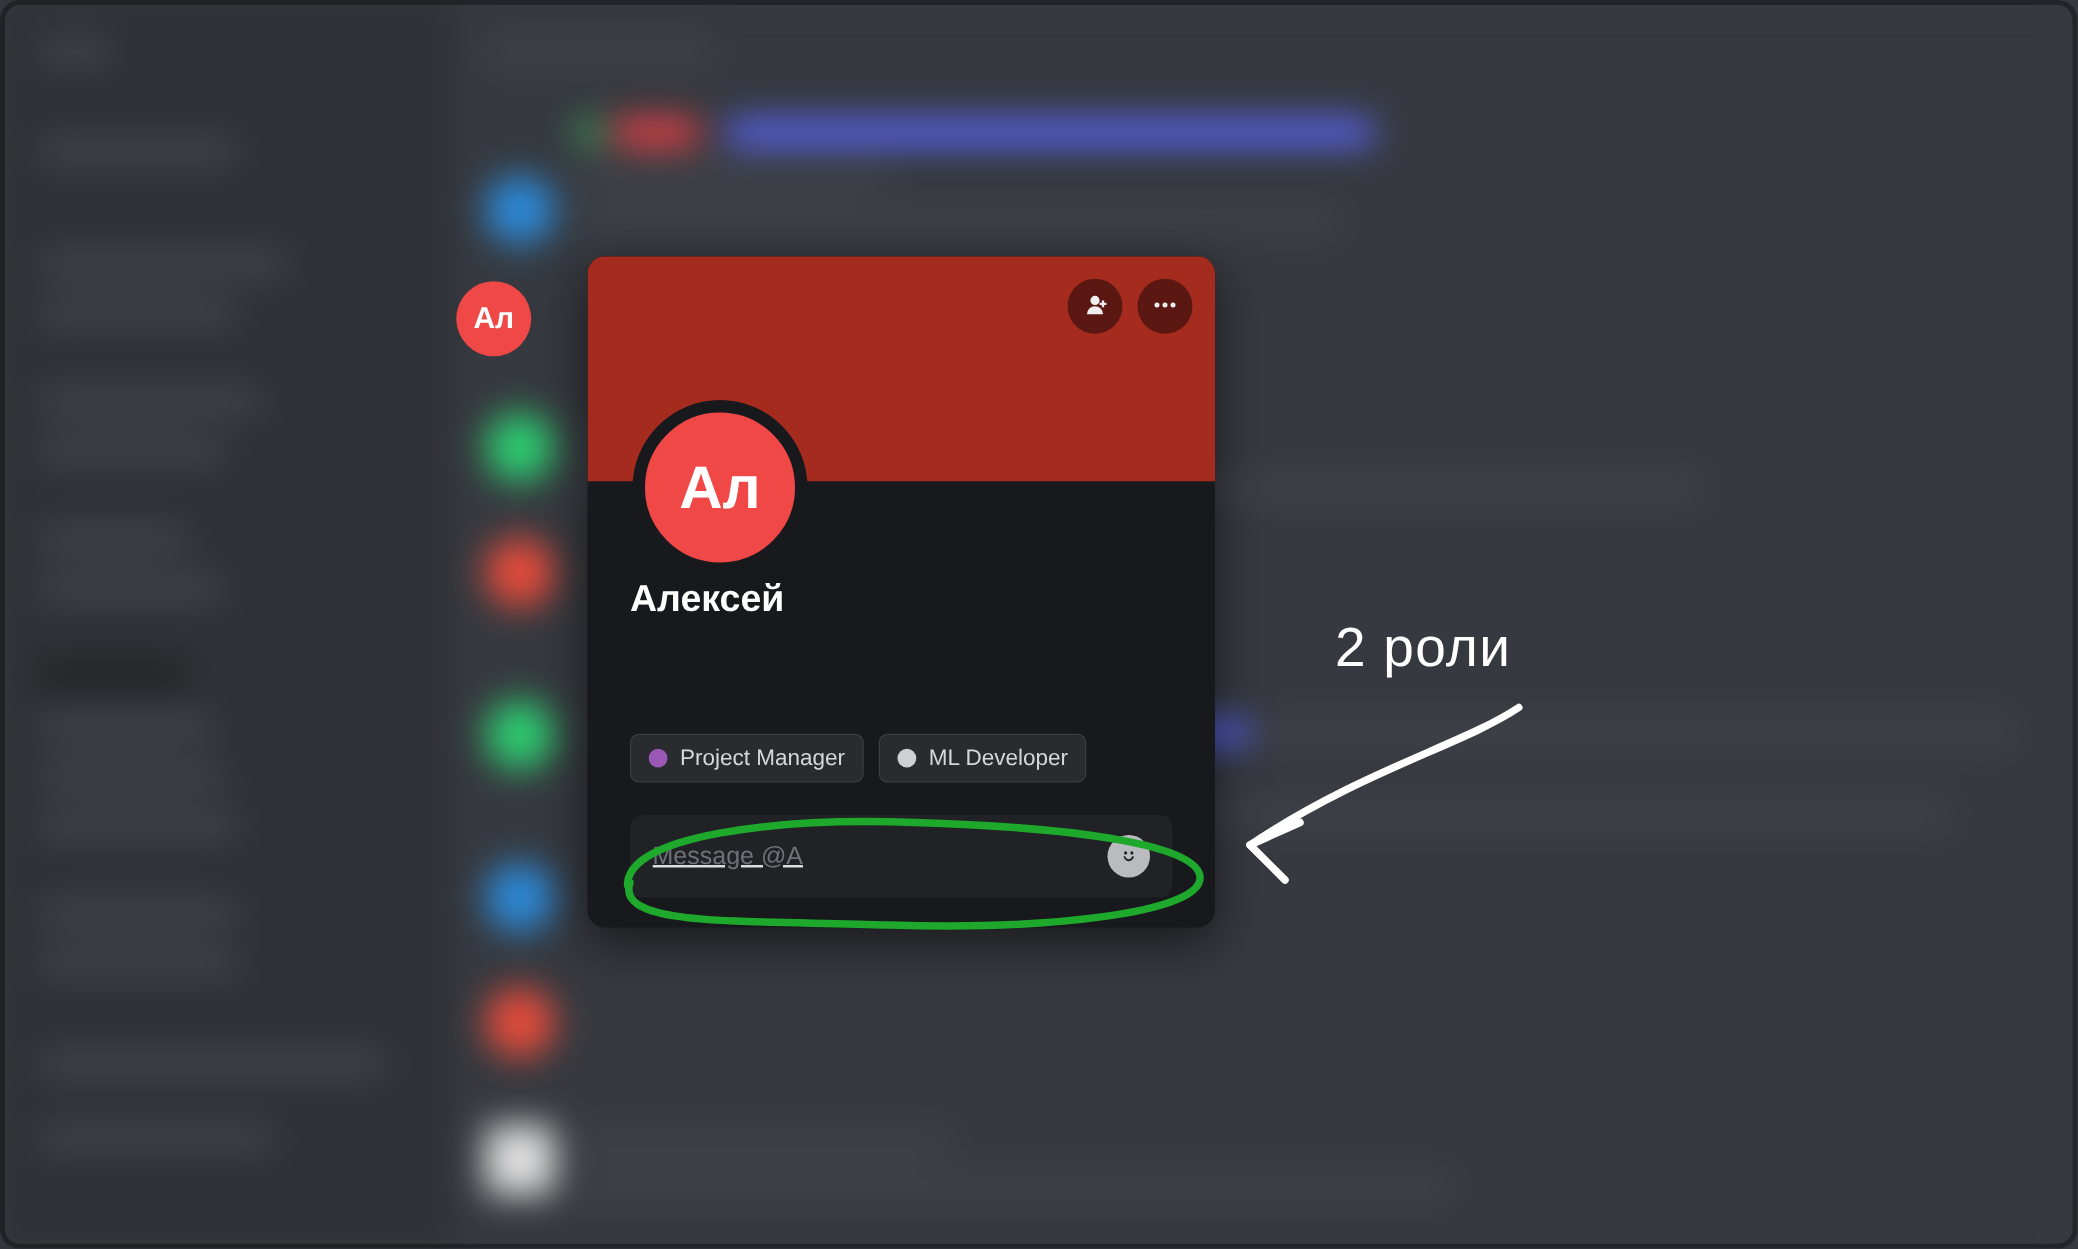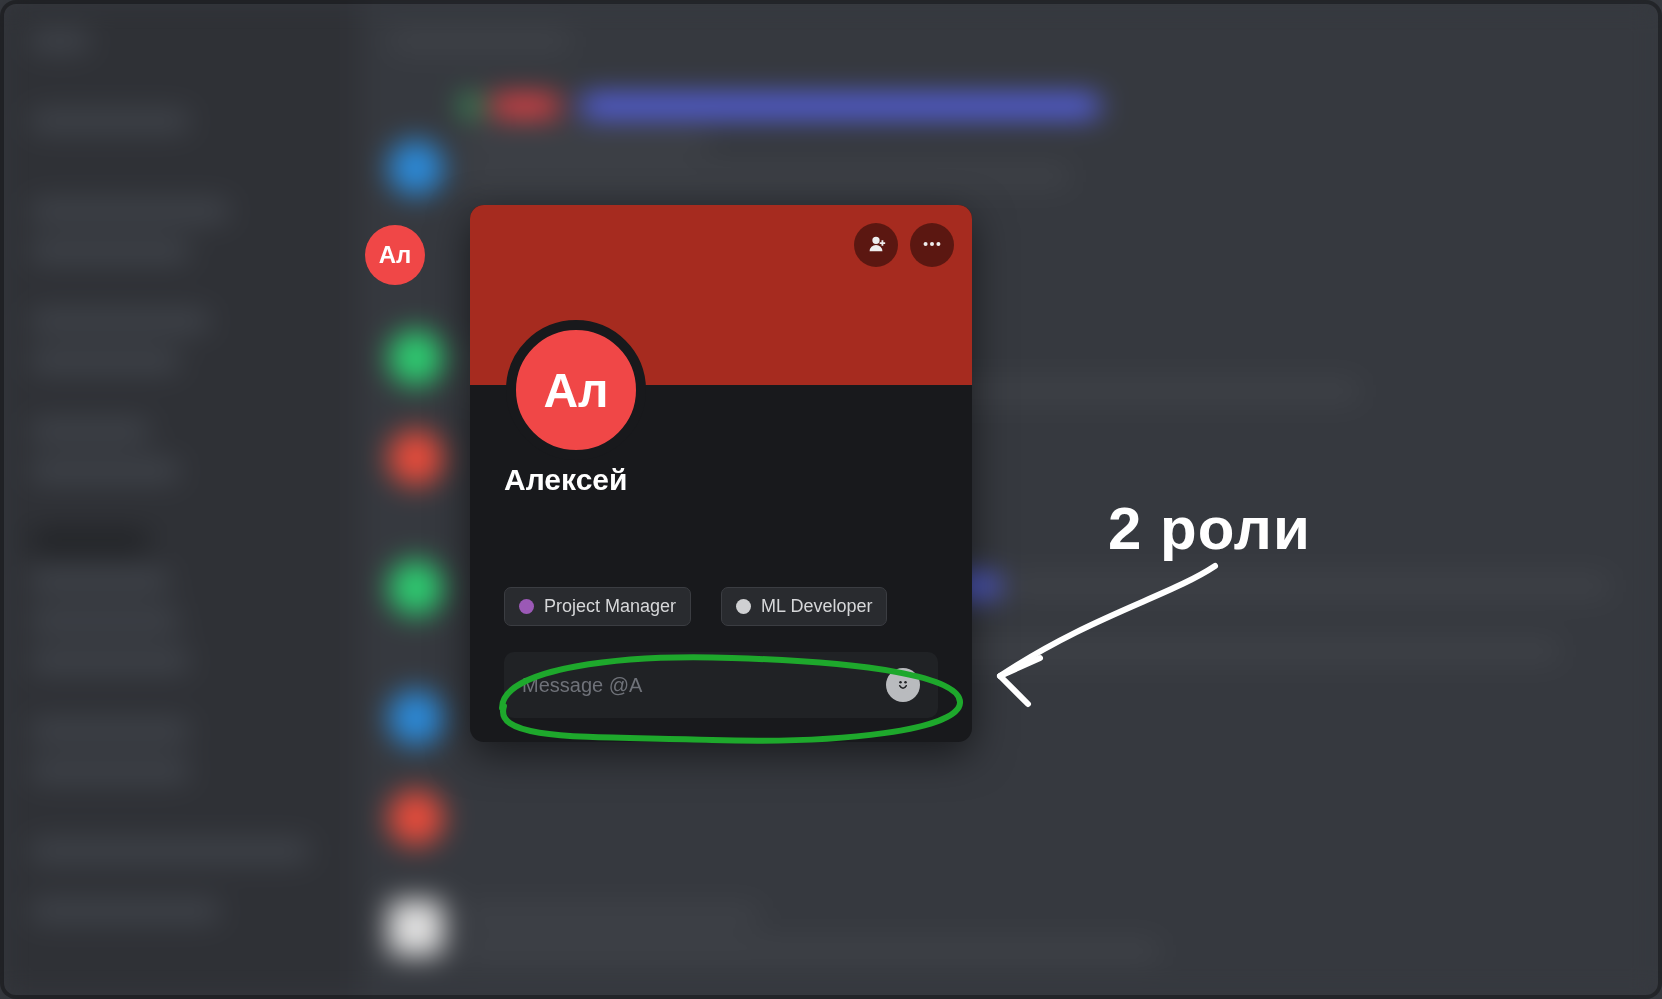--- a/index.html
+++ b/index.html
@@ -88,33 +88,33 @@
   }
   .username {
     font-size: 30px; font-weight: 600; color: #fff;
   }
   .spacer { height: 90px; }
   .note-label {
     font-size: 20px; color: #b9bbbe; font-weight: 400; letter-spacing: .5px;
     margin-bottom: 16px;
   }
   .roles {
-    display: flex; gap: 30px; flex-wrap: wrap; margin-bottom: 26px;
+    display: flex; gap: 12px; flex-wrap: wrap; margin-bottom: 26px;
   }
   .role-chip {
     display: inline-flex; align-items: center; gap: 10px;
     background: #292b2f; border: 1px solid #3b3d42;
     border-radius: 7px; padding: 8px 14px;
     font-size: 18px; color: #d6d7d9;
   }
   .role-dot { width: 15px; height: 15px; border-radius: 50%; display: inline-block; }
 
   .msg-box {
     background: #202225; border-radius: 10px;
-    display: flex; align-items: center; padding: 16px 18px;
+    display: flex; align-items: center; padding: 16px 18px; text-decoration: underline;
   }
   .msg-box input {
     flex: 1; background: transparent; border: none; outline: none;
     color: #dcddde; font-size: 20px;
   }
   .msg-box input::placeholder { color: #6f7279; }
   .emoji-btn {
     width: 34px; height: 34px; border-radius: 50%;
     background: #b9bbbe; border: none; cursor: pointer;
     display: flex; align-items: center; justify-content: center;
@@ -126,22 +126,22 @@
     position: absolute; left: 462px; top: 648px;
     width: 520px; height: 100px; pointer-events: none;
   }
   .annot-ellipse svg { width: 100%; height: 100%; overflow: visible; }
   .annot-arrow {
     position: absolute; left: 980px; top: 556px; width: 260px; height: 160px;
     pointer-events: none;
   }
   .annot-arrow svg { width: 100%; height: 100%; overflow: visible; }
   .annot-label {
-    position: absolute; left: 1108px; top: 494px;
-    font-size: 60px; color: #fff; font-weight: 700;
+    position: absolute; left: 1068px; top: 494px;
+    font-size: 44px; color: #fff; font-weight: 400;
     letter-spacing: 1px; white-space: nowrap;
   }
 </style>
 </head>
 <body>
 
 <div class="bg">
   <div class="sidebar">
     <div class="blob" style="left:30px; top:30px; width:60px;"></div>
     <div class="blob" style="left:30px; top:110px; width:160px;"></div>

